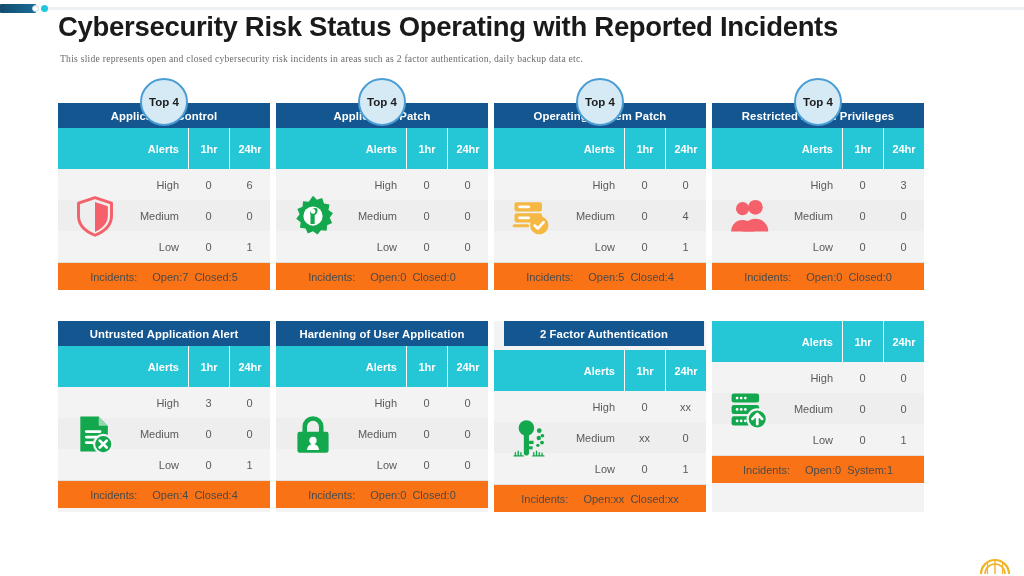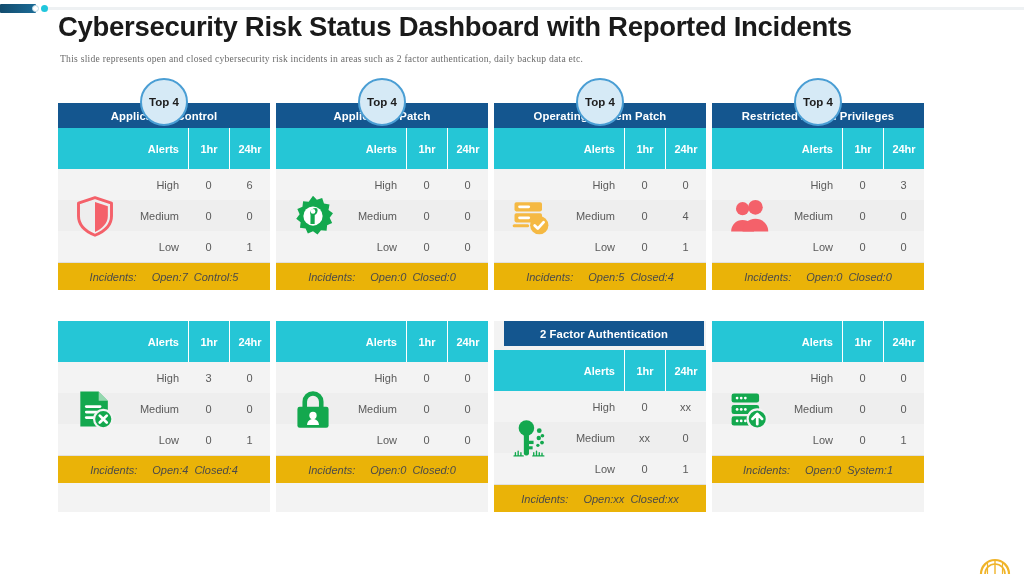--- a/index.html
+++ b/index.html
@@ -55,36 +55,36 @@
   .body { position: relative; background: #f3f3f3; }
   .icon-cell { position: absolute; left: 6px; top: 0; bottom: 0; width: 62px;
                display: flex; align-items: center; justify-content: center; z-index: 2; }
   .icon-cell svg { display:block; }
 
   .drow { display: flex; height: 31px; align-items: center; font-size: 11px; color: #5a5a5a; }
   .drow.alt { background: #eeeeee; }
   .drow .d-lab { flex: 1 1 auto; text-align: right; padding-right: 9px; }
   .drow .d-num { width: 41px; text-align: center; color:#5a5a5a; }
 
-  .foot { height: 28px; background: #eab308; border-top: 1px solid #e0e0e0;
+  .foot { height: 28px; background: #f97316; border-top: 1px solid #e0e0e0;
           display: flex; align-items: center; justify-content: center;
-          font-size: 11px; color: #4a4a4a; gap: 6px; font-style: italic; }
+          font-size: 11px; color: #4a4a4a; gap: 6px; }
   .foot .sep { width: 3px; }
 </style>
 </head>
 <body>
 
 <div id="slide">
 
   <div class="topbar"></div>
   <div class="topdot w"></div>
   <div class="topdot c"></div>
   <div class="topline"></div>
 
-  <div class="title">Cybersecurity Risk Status Dashboard with Reported Incidents</div>
+  <div class="title">Cybersecurity Risk Status Operating with Reported Incidents</div>
   <div class="subtitle">This slide represents open and closed cybersecurity risk incidents in areas such as 2 factor authentication, daily backup data etc.</div>
 
   <div class="grid">
     <div class="row">
         <div class="card">
     <div class="badge-wrap">
          <div class="badge">Top 4</div>
        </div>
     <div class="card-head">Application Control</div>
     <div class="alerts-row">
@@ -113,21 +113,21 @@
     <div class="drow">
       <span class="d-lab">Low</span>
       <span class="d-num">0</span>
       <span class="d-num">1</span>
     </div>
     </div>
     <div class="foot">
       <span>Incidents:</span>
       <span class="sep"></span>
       <span>Open:7</span>
-      <span>Control:5</span>
+      <span>Closed:5</span>
     </div>
         </div>
         <div class="card">
     <div class="badge-wrap">
          <div class="badge">Top 4</div>
        </div>
     <div class="card-head">Application Patch</div>
     <div class="alerts-row">
       <span class="c-lab">Alerts</span>
       <span class="c-num">1hr</span>
@@ -252,20 +252,21 @@
       <span>Incidents:</span>
       <span class="sep"></span>
       <span>Open:0</span>
       <span>Closed:0</span>
     </div>
         </div>
       </div>
     <div class="row row2">
         <div class="card">
 
+    <div class="card-head">Untrusted Application Alert</div>
     <div class="alerts-row">
       <span class="c-lab">Alerts</span>
       <span class="c-num">1hr</span>
       <span class="c-num">24hr</span>
     </div>
     <div class="body">
       <div class="icon-cell">
         <svg xmlns="http://www.w3.org/2000/svg" viewBox="0 0 48 48" width="44" height="44">
                 <path d="M8 5 h20 l10 10 v28 H8 Z" fill="#13a84e"></path>
               <path d="M28 5 v10 h10 z" fill="#ffffff" opacity=".55"></path>
@@ -295,20 +296,21 @@
     </div>
     <div class="foot">
       <span>Incidents:</span>
       <span class="sep"></span>
       <span>Open:4</span>
       <span>Closed:4</span>
     </div>
         </div>
         <div class="card">
 
+    <div class="card-head">Hardening of User Application</div>
     <div class="alerts-row">
       <span class="c-lab">Alerts</span>
       <span class="c-num">1hr</span>
       <span class="c-num">24hr</span>
     </div>
     <div class="body">
       <div class="icon-cell">
         <svg xmlns="http://www.w3.org/2000/svg" viewBox="0 0 48 48" width="44" height="44">
                 <path d="M15 22 V16 a9 9 0 0 1 18 0 v6" fill="none" stroke="#13a84e" stroke-width="5"></path>
               <rect x="7" y="21.5" width="34" height="23" rx="2.5" fill="#13a84e"></rect>

